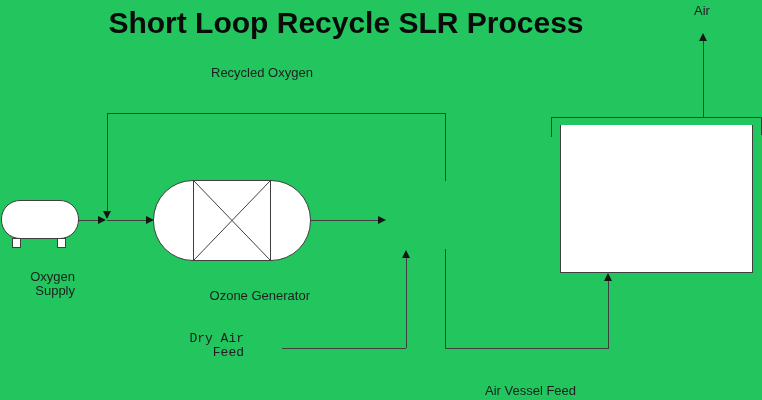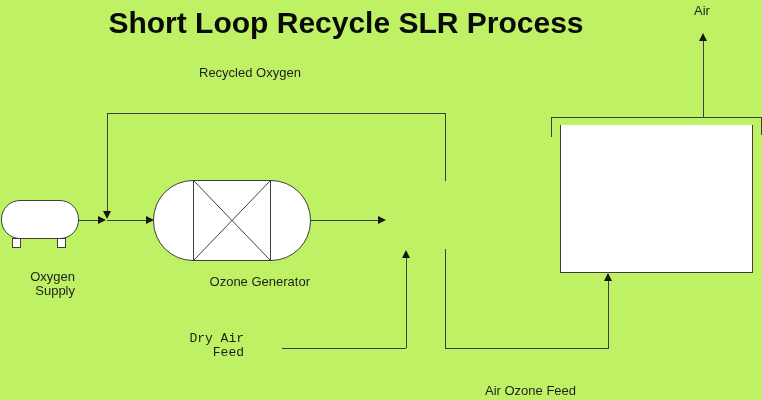--- a/index.html
+++ b/index.html
@@ -2,21 +2,21 @@
 <html><head>
 <meta charset="utf-8">
 <style>
   * { box-sizing: border-box; margin: 0; padding: 0; }
   html, body { background: #ffffff; }
   body { font-family: "Liberation Sans", sans-serif; }
   #canvas {
     position: relative;
     width: 762px;
     height: 400px;
-    background: #bef264;
+    background: #22c55e;
     overflow: hidden;
     color: #1f1f1f;
   }
   .ln { position: absolute; background: #3f3f3f; }
   .h { height: 1px; }
   .v { width: 1px; }
   .box { position: absolute; border: 1px solid #3f3f3f; background: #ffffff; }
   .label { position: absolute; font-size: 13px; line-height: 15px; color: #1f1f1f; white-space: nowrap; }
   .label.center { text-align: right; }
   .label.multiline { white-space: pre-line; line-height: 14px; }
@@ -46,28 +46,28 @@
   #contact-vessel-box { left: 560px; top: 125px; width: 193px; height: 148px; border-top: none; }
   svg.diag { position: absolute; display: block; }
 </style>
 </head>
 <body>
 
 <div id="canvas">
 
   <div class="title">Short Loop Recycle SLR Process</div>
 
-  <div class="label" style="left:199px; top:65px;">Recycled Oxygen</div>
+  <div class="label" style="left:211px; top:65px;">Recycled Oxygen</div>
   <div class="label" style="left:694px; top:3px;">Air</div>
   <div class="label center multiline" style="left:7px; top:270px; width:68px;">Oxygen
 Supply</div>
-  <div class="label center" style="left:154px; top:274px; width:156px;">Ozone Generator</div>
+  <div class="label center" style="left:154px; top:288px; width:156px;">Ozone Generator</div>
   <div class="label center multiline" style="left:180px; top:332px; width:64px;font-family:Liberation Mono, monospace;">Dry Air
 Feed</div>
-  <div class="label" style="left:485px; top:383px;">Air Ozone Feed</div>
+  <div class="label" style="left:485px; top:383px;">Air Vessel Feed</div>
   <div class="label center" style="left:560px; top:231px; width:193px;">Contact Vessel</div>
 
   <div class="ln v" style="left:107px; top:113px; height:99px;"></div>
   <div class="ln h" style="left:107px; top:113px; width:339px;"></div>
   <div class="ln v" style="left:445px; top:113px; height:68px;"></div>
   <div class="arr down" style="left:103px; top:211px;"></div>
 
   <div class="stadium" id="oxygen-tank"></div>
   <div class="tank-foot" style="left:12px;"></div>
   <div class="tank-foot" style="left:57px;"></div>

